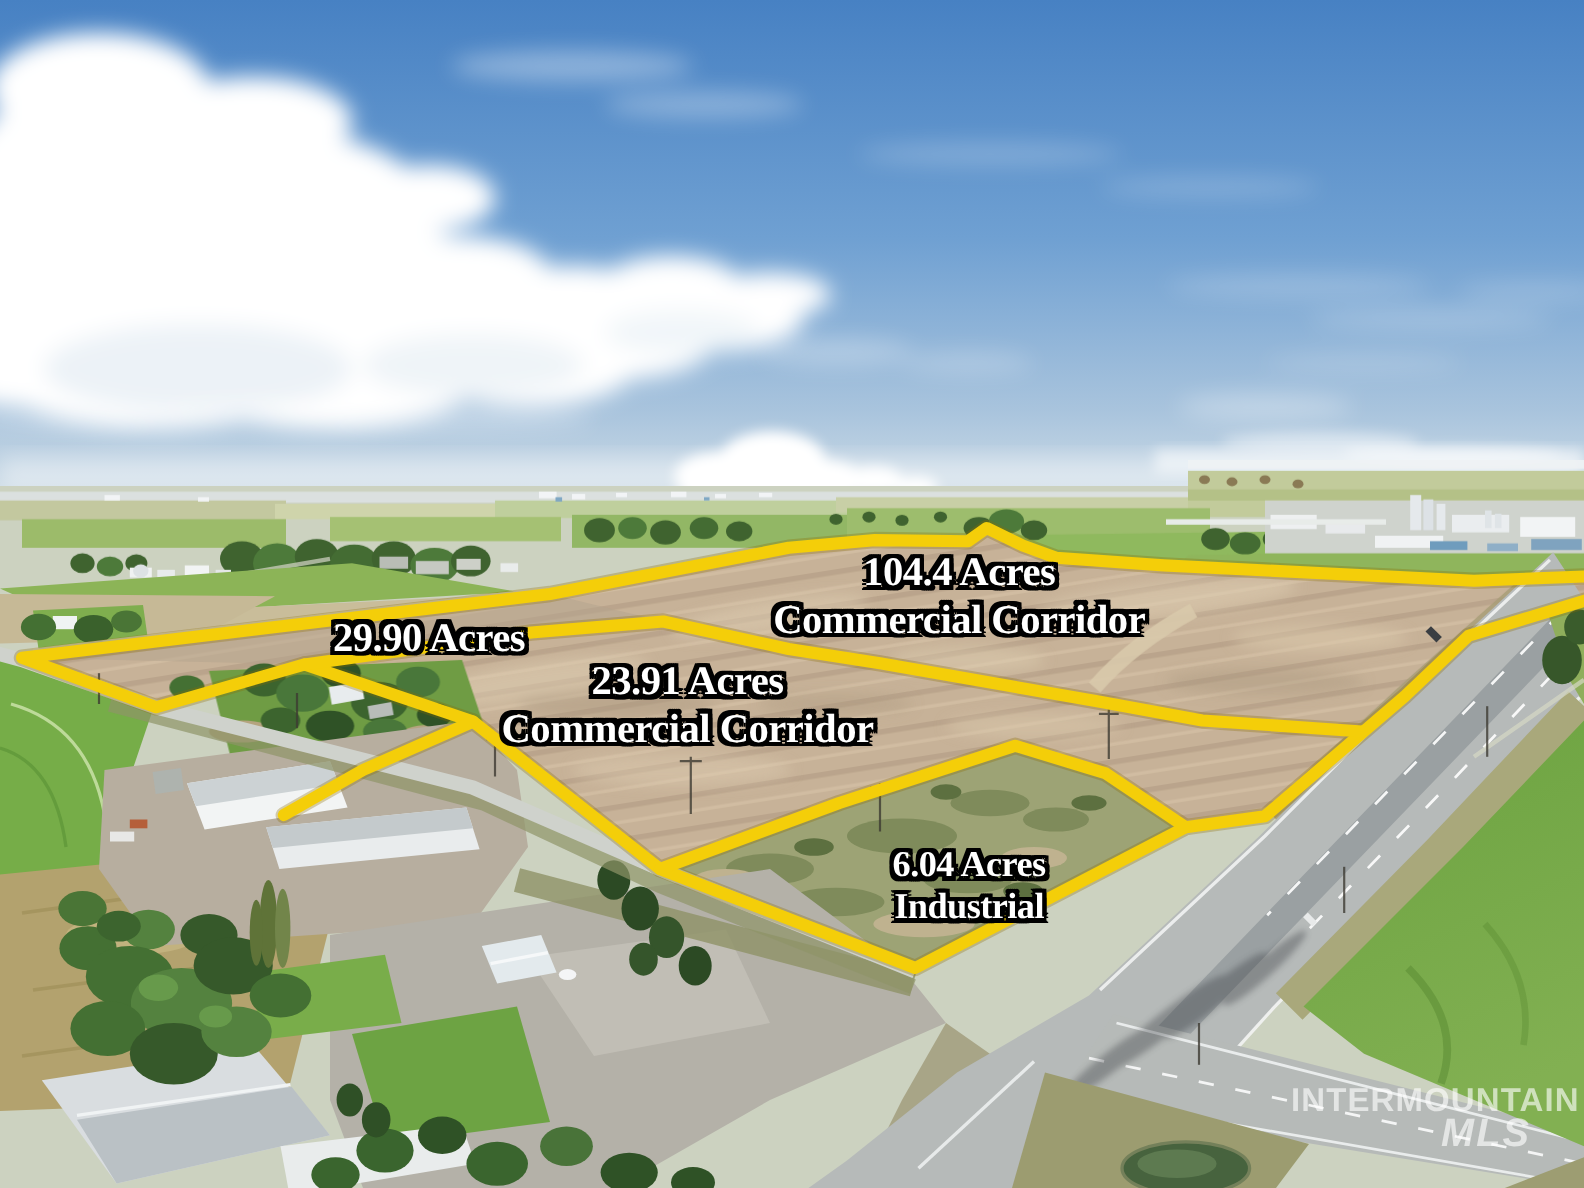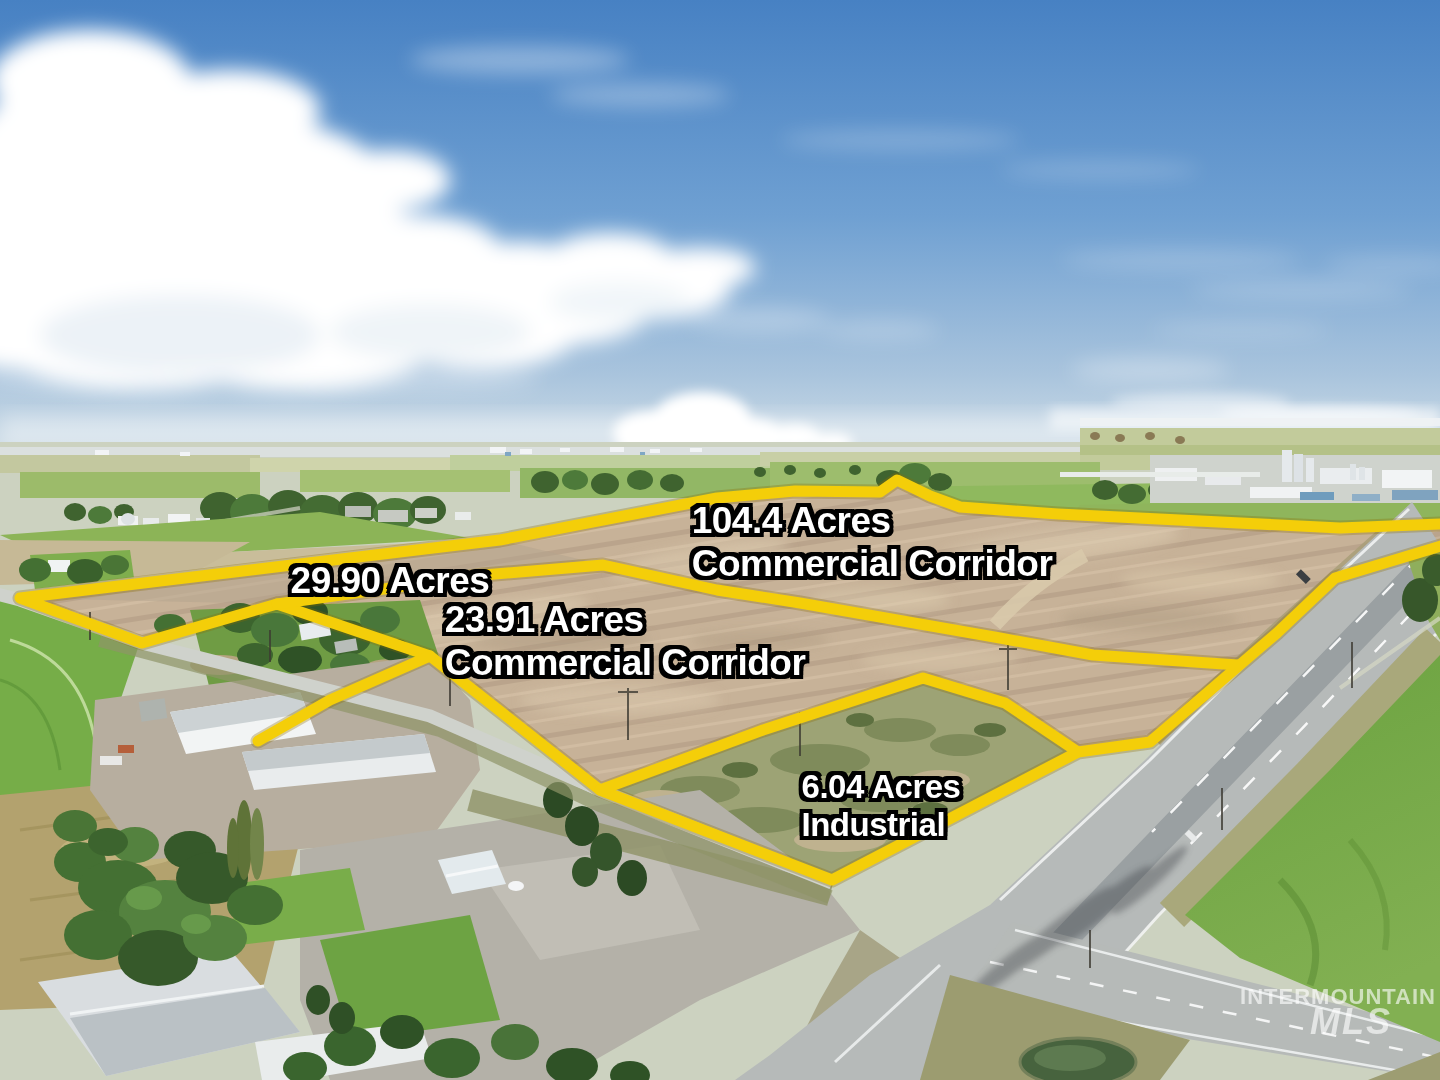--- a/index.html
+++ b/index.html
@@ -3,35 +3,36 @@
 <meta charset="utf-8">
 <style>
   html,body{margin:0;padding:0;background:#222;}
   .stage{
     position:relative;width:1440px;height:1080px;overflow:hidden;
     font-family:"Liberation Sans",sans-serif;
   }
   .stage svg{position:absolute;left:0;top:0;display:block;}
   .parcel-label{
     position:absolute;transform:translate(-50%,-50%);
-    text-align:left;color:#fff;font-weight:bold;line-height:1.16;
+    text-align:center;color:#fff;font-weight:bold;line-height:1.16;
     white-space:nowrap;letter-spacing:-0.5px;
     text-shadow:
       -4px -4px 0 #000, 4px -4px 0 #000, -4px 4px 0 #000, 4px 4px 0 #000,
       -4px 0 0 #000, 4px 0 0 #000, 0 -4px 0 #000, 0 4px 0 #000,
       -3px -3px 0 #000, 3px -3px 0 #000, -3px 3px 0 #000, 3px 3px 0 #000,
       -2px -4px 0 #000, 2px -4px 0 #000, -2px 4px 0 #000, 2px 4px 0 #000;
+    font-family: Liberation Serif, serif;
   }
   .label-lg{font-size:37px;}
   .label-md{font-size:33px;}
   .watermark{
     position:absolute;right:4px;top:986px;text-align:right;
     color:rgba(255,255,255,0.62);font-weight:bold;line-height:1;
   }
-  .watermark .wm-top{font-size:22px;letter-spacing:1px;display:block;}
+  .watermark .wm-top{font-size:30px;letter-spacing:1px;display:block;}
   .watermark .wm-bottom{font-size:36px;font-style:italic;display:block;margin:-4px 44px 0 0;letter-spacing:2px;}
 </style>
 </head>
 <body>
 
 <div class="stage">
 <svg width="1440" height="1080" viewBox="0 0 1440 1080">
   <defs>
     <linearGradient id="skyGrad" x1="0" y1="0" x2="0" y2="1">
       <stop offset="0" stop-color="#4781c3"></stop>

